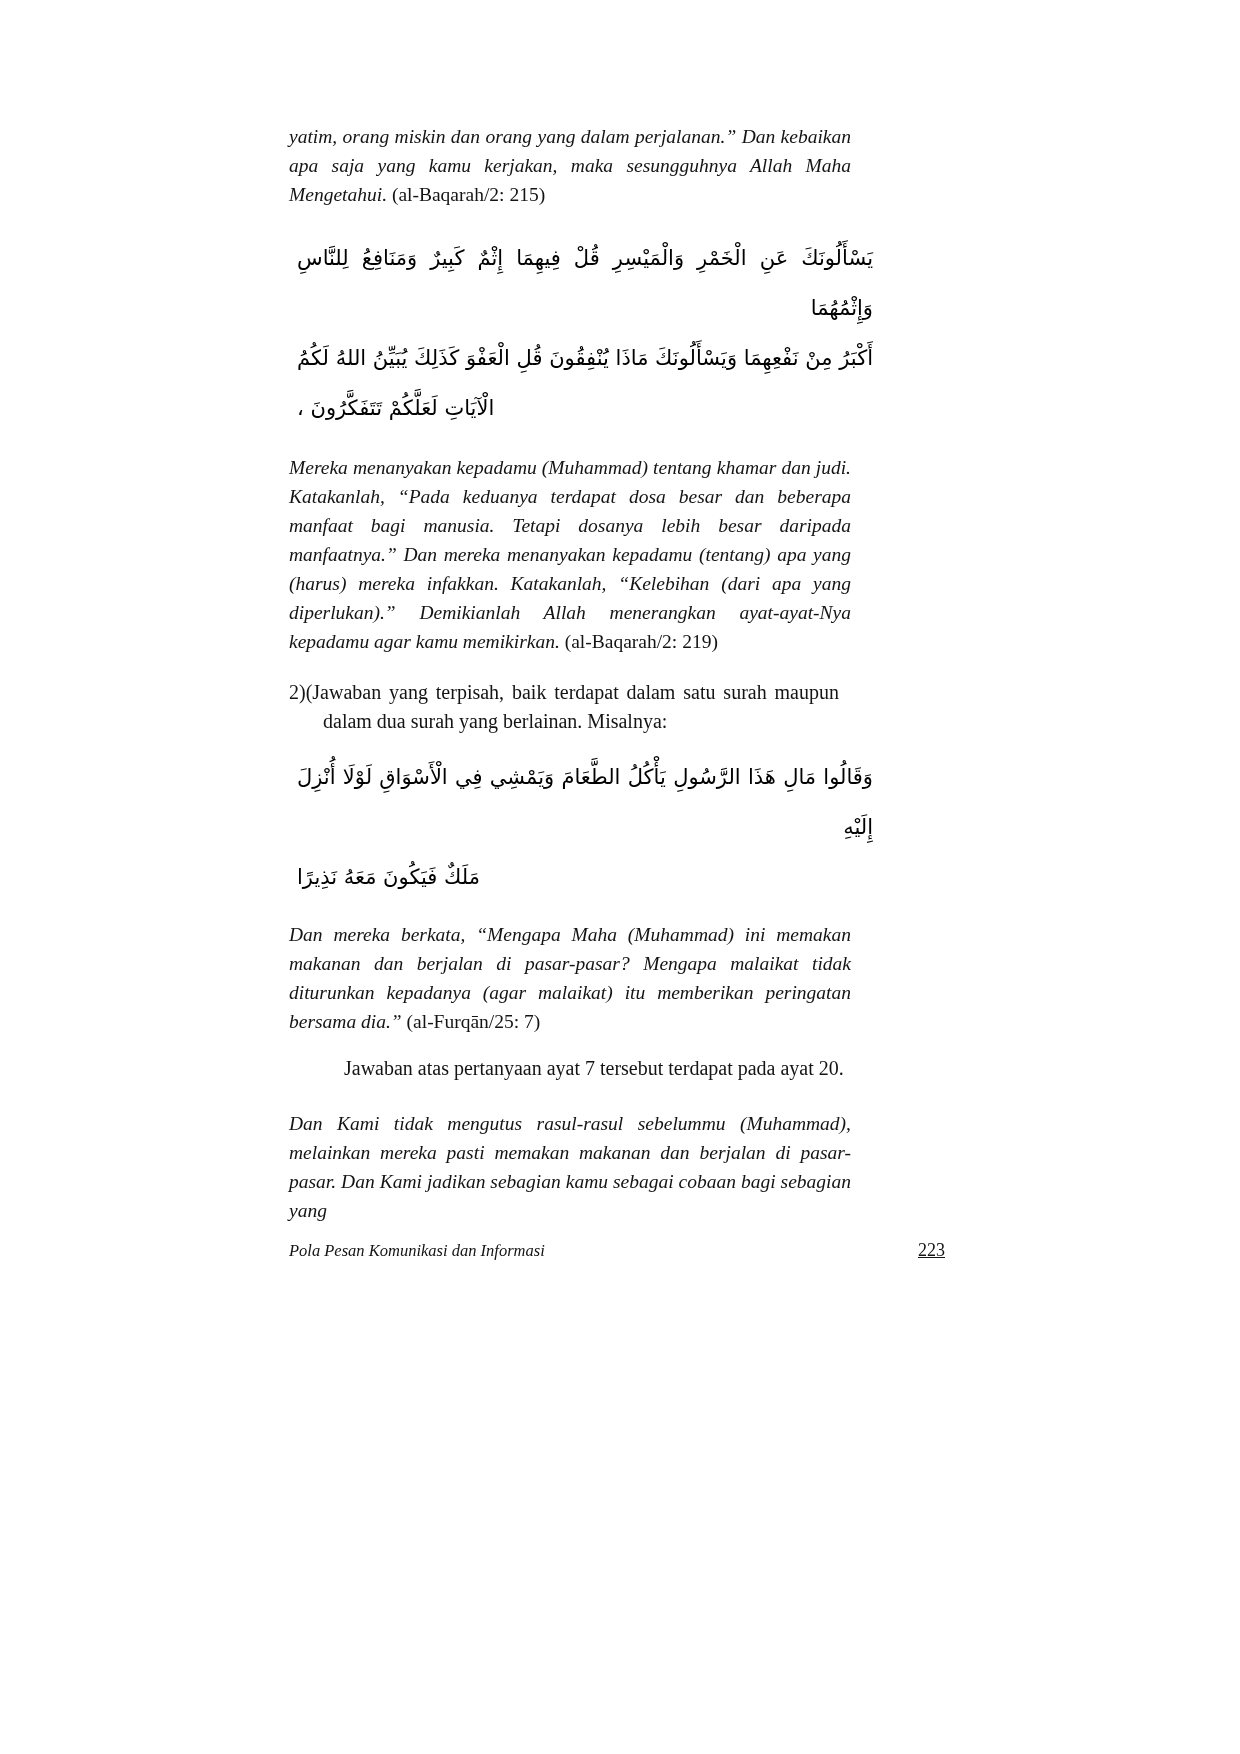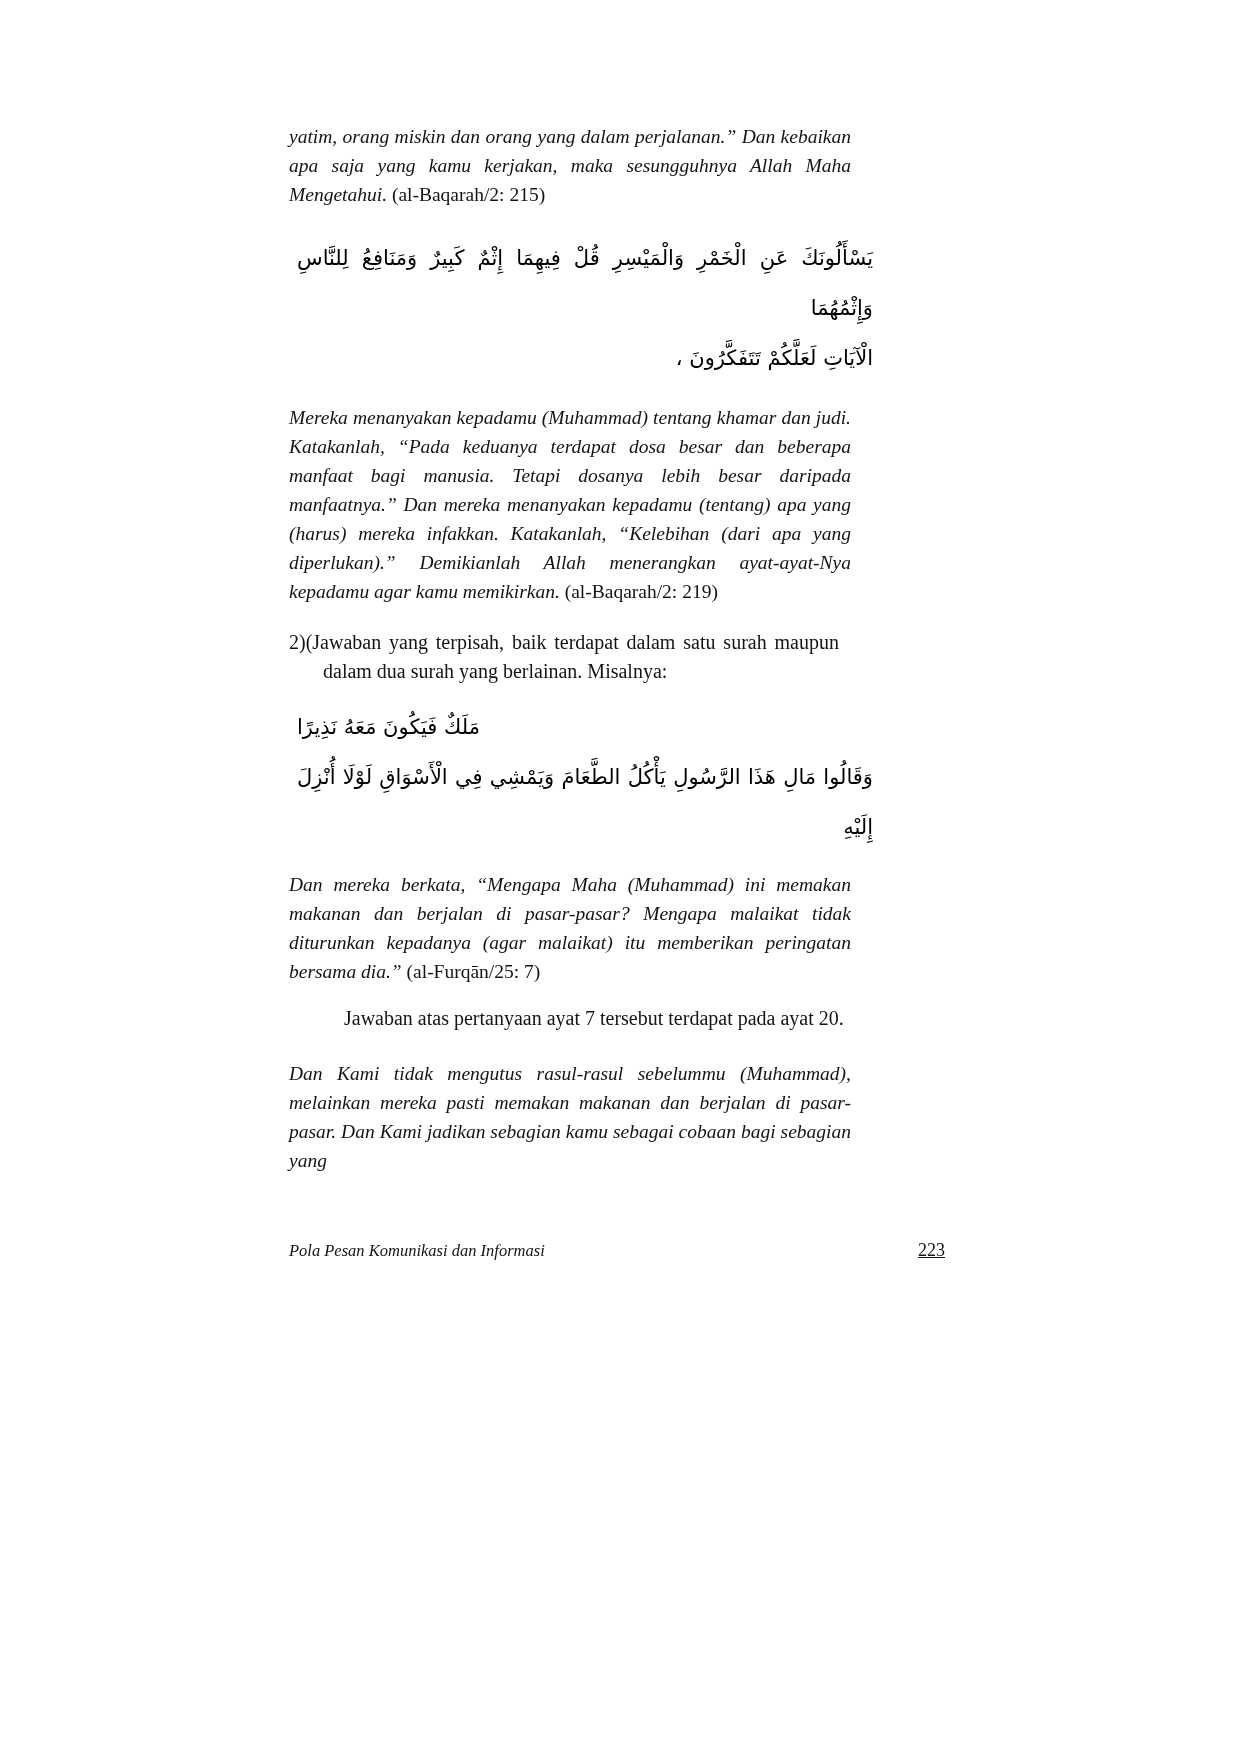--- a/index.html
+++ b/index.html
@@ -51,21 +51,21 @@
     direction: rtl;
     unicode-bidi: embed;
     font-family: "DejaVu Sans", sans-serif;
     font-size: 21px;
     line-height: 50px;
     color: #000000;
     margin: 8px;
   }
   .ar-line { direction: rtl; }
   .ar-fill { text-align: justify; text-align-last: justify; }
-  .ar-right { text-align: right; }
+  .ar-right { text-align: left; }
   .ar-left { text-align: left; }
   .gap-16 { height: 16px; }
   .gap-12 { height: 12px; }
   .gap-10 { height: 10px; }
   .gap-18 { height: 18px; }
   .gap-14 { height: 14px; }
   .footer {
     position: absolute;
     left: 289px;
     top: 1240px;
@@ -90,32 +90,33 @@
 
 <div class="page">
   <div class="content">
 
     <p class="para"><span>yatim, orang miskin dan orang yang dalam perjalanan.” Dan kebaikan apa saja yang kamu kerjakan, maka sesungguhnya Allah Maha Mengetahui. </span><span class="cite">(al-Baqarah/2: 215)</span></p>
 
     <div class="gap-16"></div>
 
     <div class="arabic">
       <div class="ar-line ar-fill">يَسْأَلُونَكَ عَنِ الْخَمْرِ وَالْمَيْسِرِ قُلْ فِيهِمَا إِثْمٌ كَبِيرٌ وَمَنَافِعُ لِلنَّاسِ وَإِثْمُهُمَا</div>
+      <div class="ar-line ar-fill">أَكْبَرُ مِنْ نَفْعِهِمَا وَيَسْأَلُونَكَ مَاذَا يُنْفِقُونَ قُلِ الْعَفْوَ كَذَلِكَ يُبَيِّنُ اللهُ لَكُمُ</div>
       <div class="ar-line ar-right">الْآيَاتِ لَعَلَّكُمْ تَتَفَكَّرُونَ ،</div>
     </div>
 
     <div class="gap-12"></div>
 
     <p class="para"><span>Mereka menanyakan kepadamu (Muhammad) tentang khamar dan judi. Katakanlah, “Pada keduanya terdapat dosa besar dan beberapa manfaat bagi manusia. Tetapi dosanya lebih besar daripada manfaatnya.” Dan mereka menanyakan kepadamu (tentang) apa yang (harus) mereka infakkan. Katakanlah, “Kelebihan (dari apa yang diperlukan).” Demikianlah Allah menerangkan ayat-ayat-Nya kepadamu agar kamu memikirkan. </span><span class="cite">(al-Baqarah/2: 219)</span></p>
 
     <div class="list-item"><span>2)</span><span>(Jawaban yang terpisah, baik terdapat dalam satu surah maupun dalam dua surah yang berlainan. Misalnya:</span></div>
 
     <div class="arabic">
+      <div class="ar-line ar-fill">وَقَالُوا مَالِ هَذَا الرَّسُولِ يَأْكُلُ الطَّعَامَ وَيَمْشِي فِي الْأَسْوَاقِ لَوْلَا أُنْزِلَ إِلَيْهِ</div>
       <div class="ar-line ar-left">مَلَكٌ فَيَكُونَ مَعَهُ نَذِيرًا</div>
-      <div class="ar-line ar-fill">وَقَالُوا مَالِ هَذَا الرَّسُولِ يَأْكُلُ الطَّعَامَ وَيَمْشِي فِي الْأَسْوَاقِ لَوْلَا أُنْزِلَ إِلَيْهِ</div>
     </div>
 
     <div class="gap-10"></div>
 
     <p class="para"><span>Dan mereka berkata, “Mengapa Maha (Muhammad) ini memakan makanan dan berjalan di pasar-pasar? Mengapa malaikat tidak diturunkan kepadanya (agar malaikat) itu memberikan peringatan bersama dia.” </span><span class="cite">(al-Furqān/25: 7)</span></p>
 
     <div class="gap-18"></div>
 
     <p class="plain indent-first">Jawaban atas pertanyaan ayat 7 tersebut terdapat pada ayat 20.</p>
 

